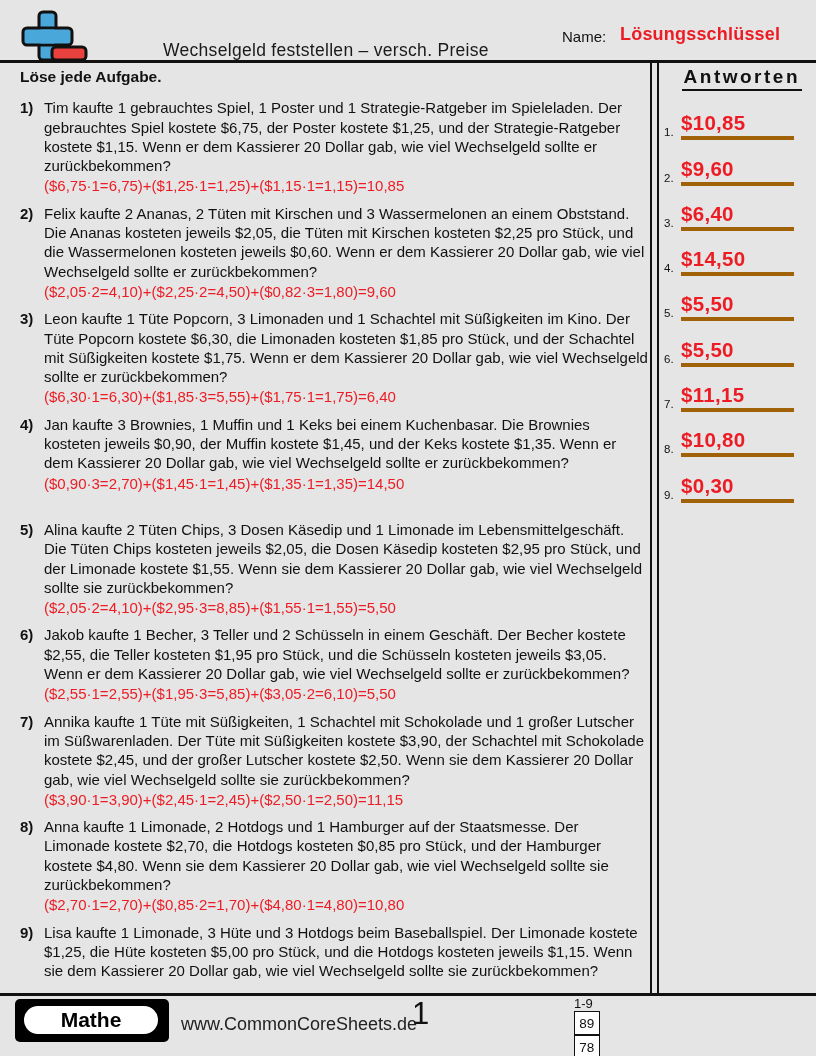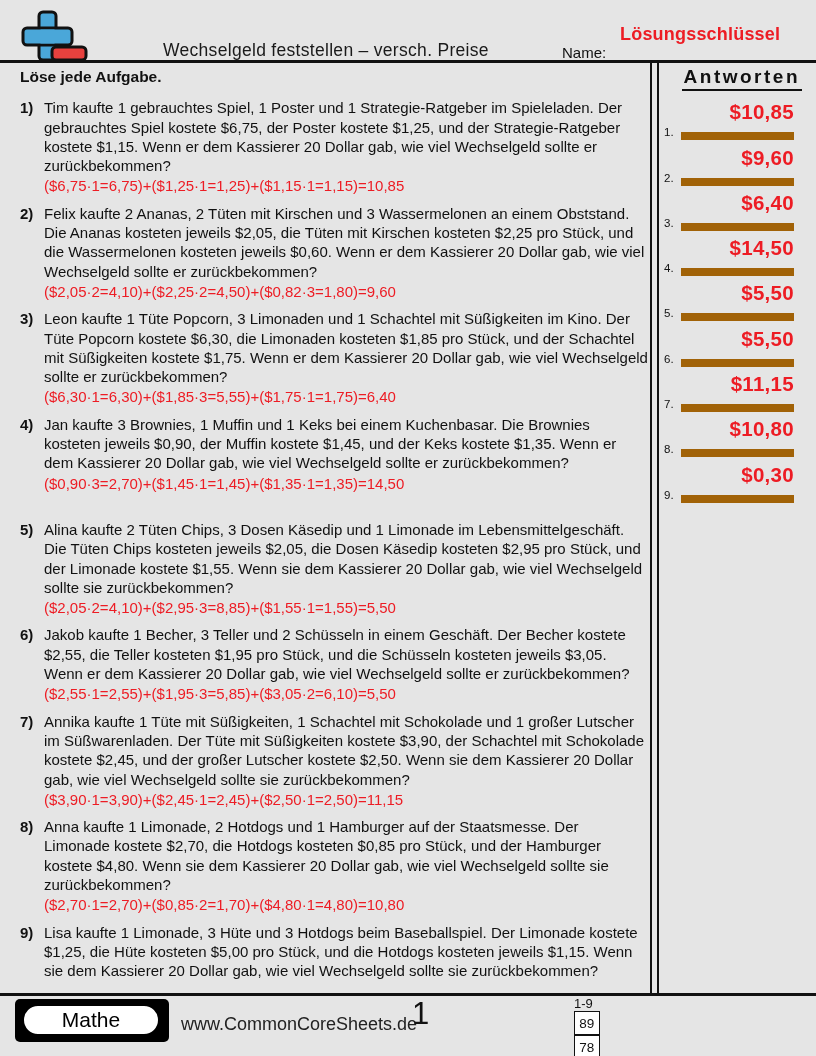--- a/index.html
+++ b/index.html
@@ -10,21 +10,21 @@
     font-family:"Liberation Sans", sans-serif;
     color:#111;
     overflow:hidden;
   }
   
   .logo-icon{position:absolute;left:14px;top:8px;}
   .page-title{
     position:absolute;left:163px;top:40px;
     font-size:17.5px;letter-spacing:.3px;color:#1a1a1a;
   }
-  .name-label{position:absolute;left:562px;top:44px;font-size:15px;}
+  .name-label{position:absolute;left:562px;top:28px;font-size:15px;}
   .name-value{
     position:absolute;left:620px;top:24px;
     font-size:18px;font-weight:bold;color:#ed1c24;letter-spacing:.2px;
   }
   .header-rule{
     position:absolute;left:0;top:60px;width:816px;height:3px;background:#111;
   }
   
   .main-col{
     position:absolute;left:20px;top:67px;width:628px;
@@ -45,33 +45,33 @@
   .answers{position:absolute;left:664px;top:66px;width:140px;}
   .answers-heading{
     text-align:right;margin:0 2px 4px 2px;
   }
   .answers-heading span{
     display:inline-block;font-size:19px;font-weight:bold;letter-spacing:2.5px;
     border-bottom:2.5px solid #111;padding:0 2px 1px 2px;
   }
   .ans-row{display:flex;align-items:flex-end;height:45.3px;padding-right:10px;}
   .ans-num{flex:none;width:17px;font-size:11.5px;padding-bottom:2px;}
-  .ans-line{flex:1;border-bottom:8px solid #a16207;text-align:right;padding-bottom:8px;}
+  .ans-line{flex:1;border-bottom:4px solid #a16207;text-align:left;padding-bottom:1px;}
   .ans-val{color:#ed1c24;font-weight:bold;font-size:20.5px;letter-spacing:.3px;}
   
   .footer-rule{position:absolute;left:0;top:993px;width:816px;height:2.5px;background:#111;}
   .subject-badge{
     position:absolute;left:15px;top:999px;width:154px;height:43px;
     background:#000;border-radius:5px;
   }
   .subject-badge .pill{
     position:absolute;left:6px;right:8px;top:4px;bottom:5px;
     background:#fff;border:3px solid #000;border-radius:17px;
     display:flex;align-items:center;justify-content:center;
-    font-size:21px;font-weight:normal;color:#000;
+    font-size:21px;font-weight:bold;color:#000;
   }
   .website{position:absolute;left:181px;top:1014px;font-size:18px;color:#222;}
   .page-number{position:absolute;left:412px;top:996px;font-size:31px;color:#111;}
   .score-strip{
     position:absolute;left:574px;top:996px;display:flex;align-items:center;flex-direction:column;
   }
   .score-label{font-size:13px;margin-right:8px;}
   .score-cell{
     width:24px;height:22px;border:1.5px solid #111;margin-left:-1.5px;
     display:flex;align-items:center;justify-content:center;

